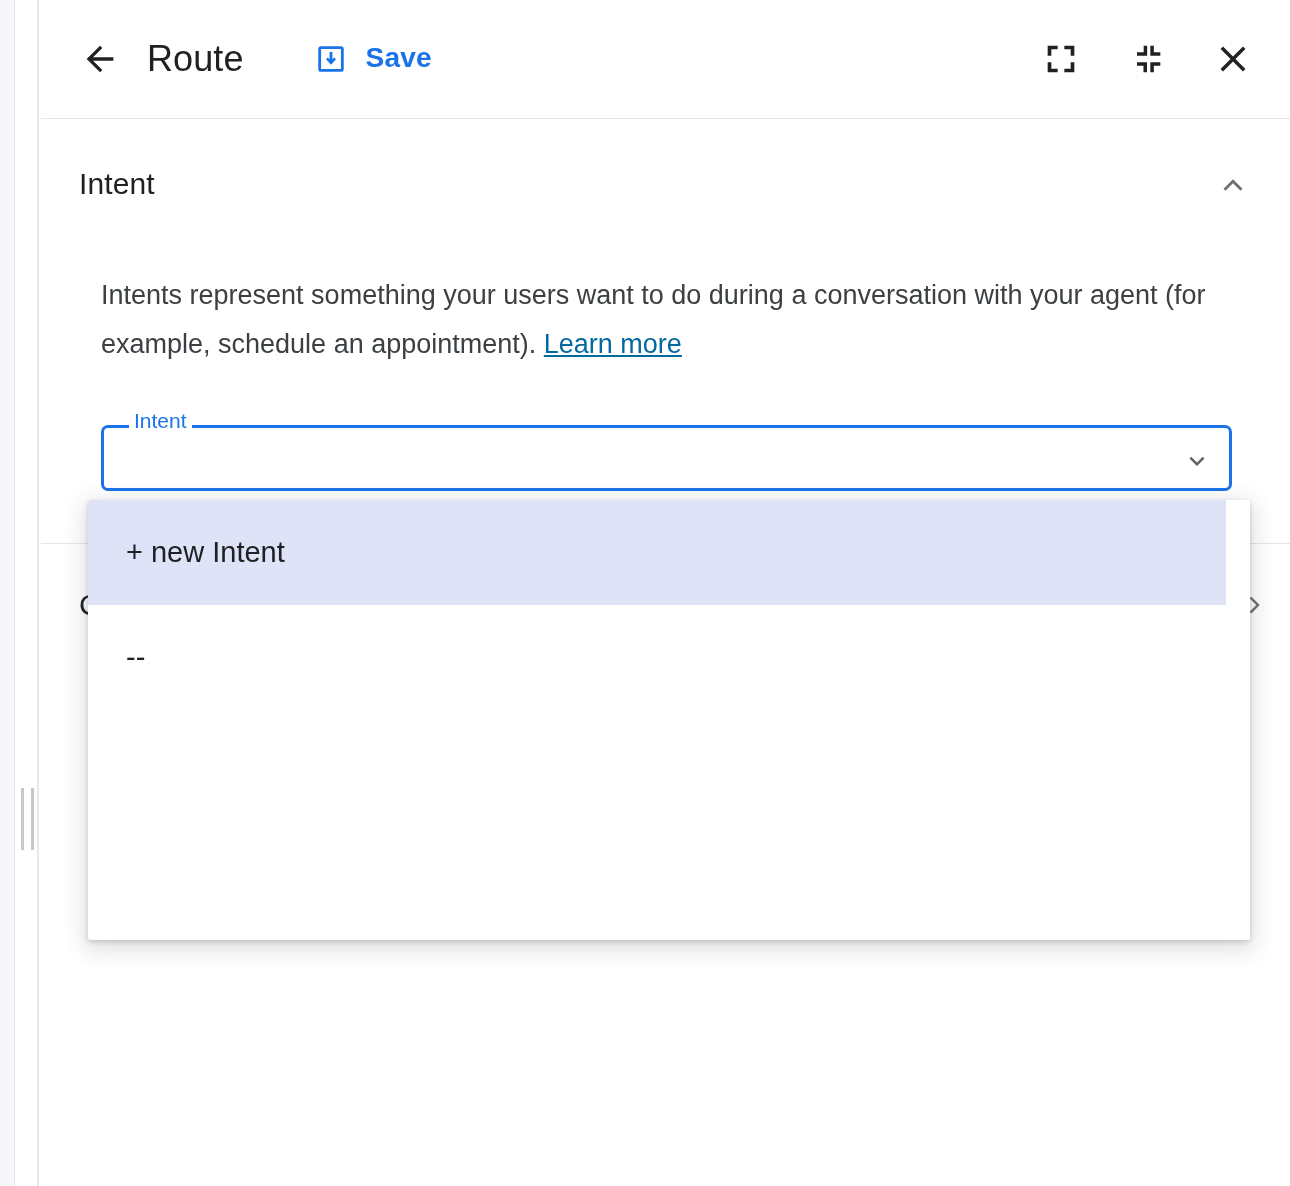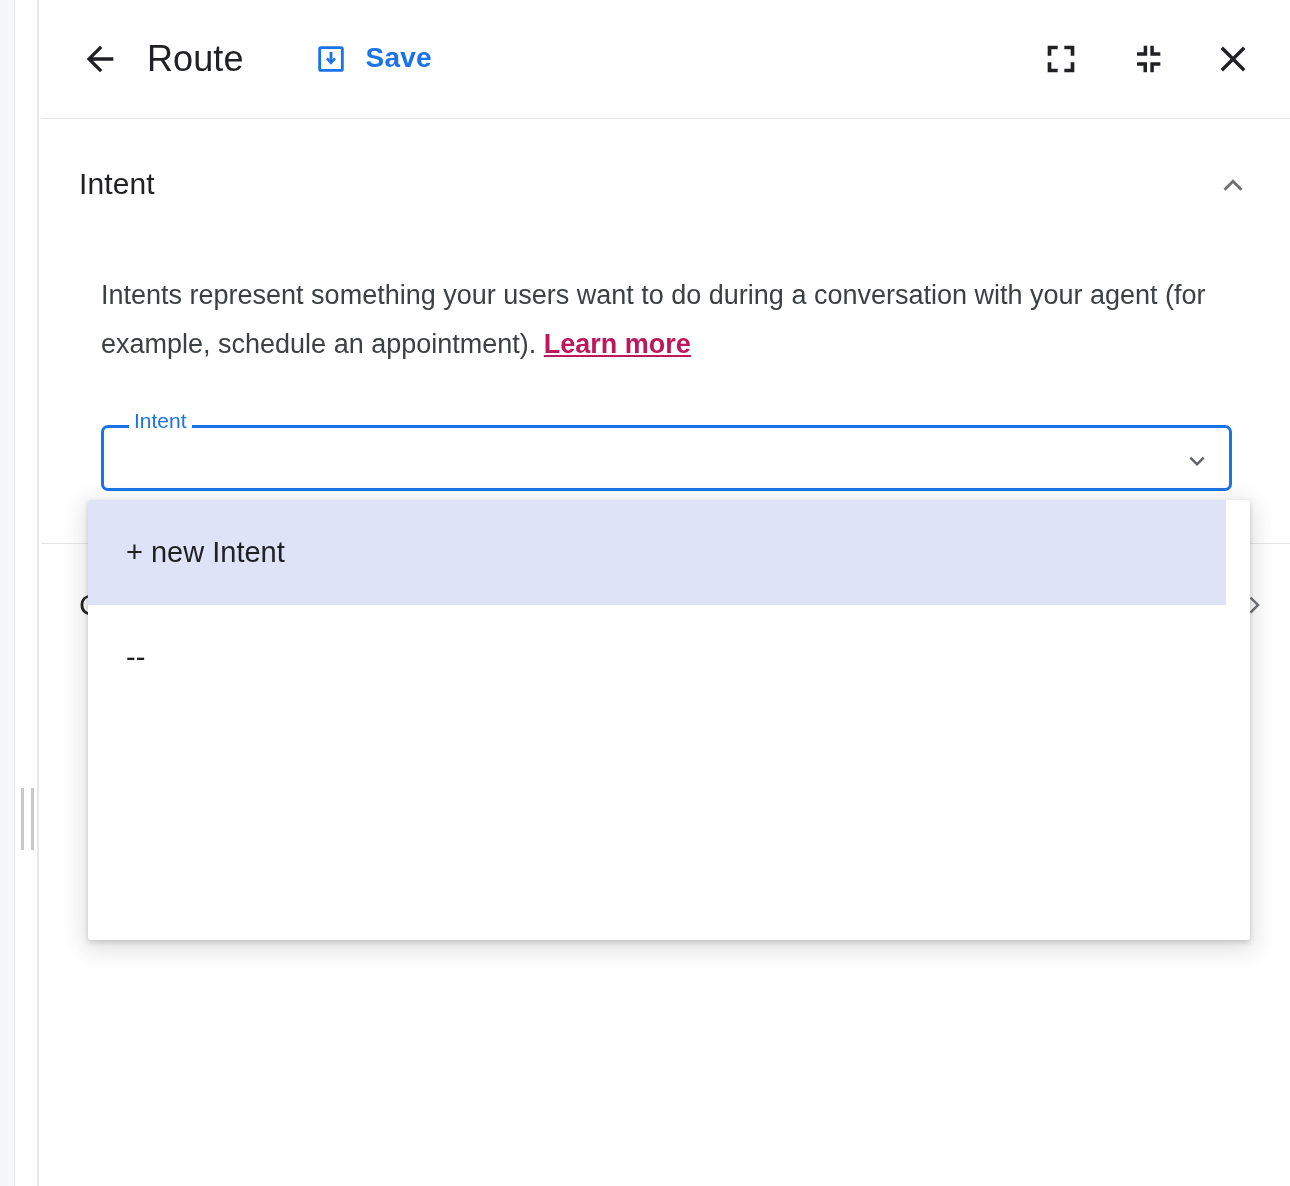--- a/index.html
+++ b/index.html
@@ -64,21 +64,21 @@
   .section-hd {
     display: flex; align-items: center; justify-content: space-between;
     padding: 48px 40px 0 38px;
   }
   .section-title { font-size: 30px; color: #202124; font-weight: 500; letter-spacing: 0.1px; }
 
   .para {
     margin: 70px 38px 0 60px; max-width: 1145px;
     font-size: 27px; line-height: 49px; color: #3c4043;
   }
-  .link { color: #be185d; text-decoration: underline; cursor: pointer; font-weight: bold; }
+  .link { color: #0369a1; text-decoration: underline; cursor: pointer; }
 
   
   .field-wrap { margin: 46px 38px 0 60px; position: relative; height: 76px; }
   .field-box {
     position: absolute; left: 0; top: 10px; right: 20px; height: 66px;
     border: 3px solid #1a73e8; border-radius: 7px; background: #fff;
   }
   .field-notch {
     position: absolute; left: 22px; top: 0; height: 3px; background: #fff;
     width: 98px;

